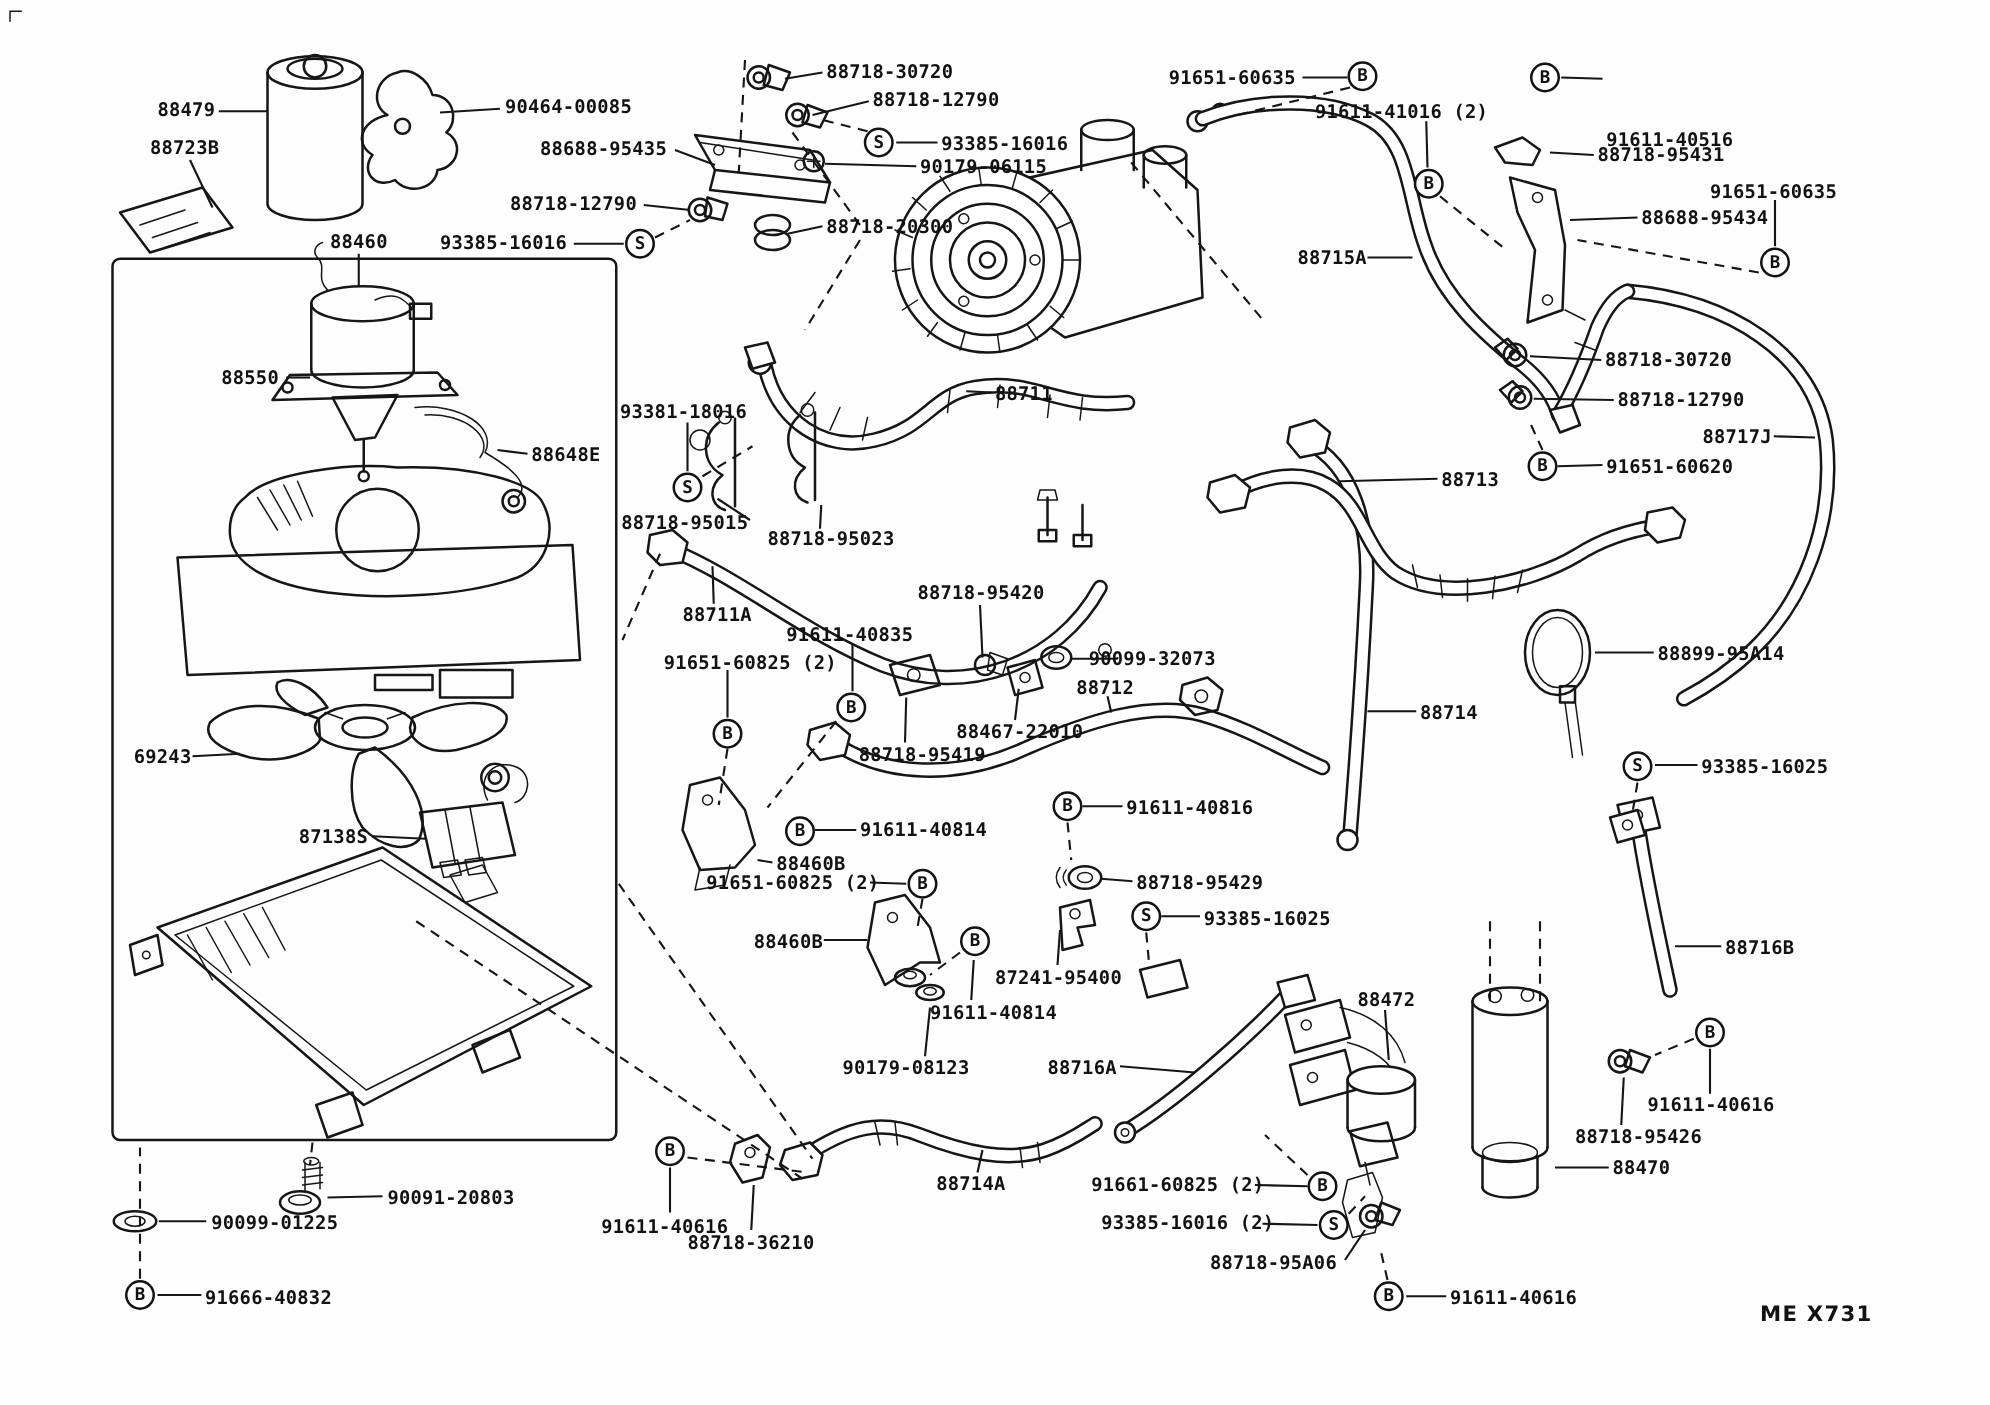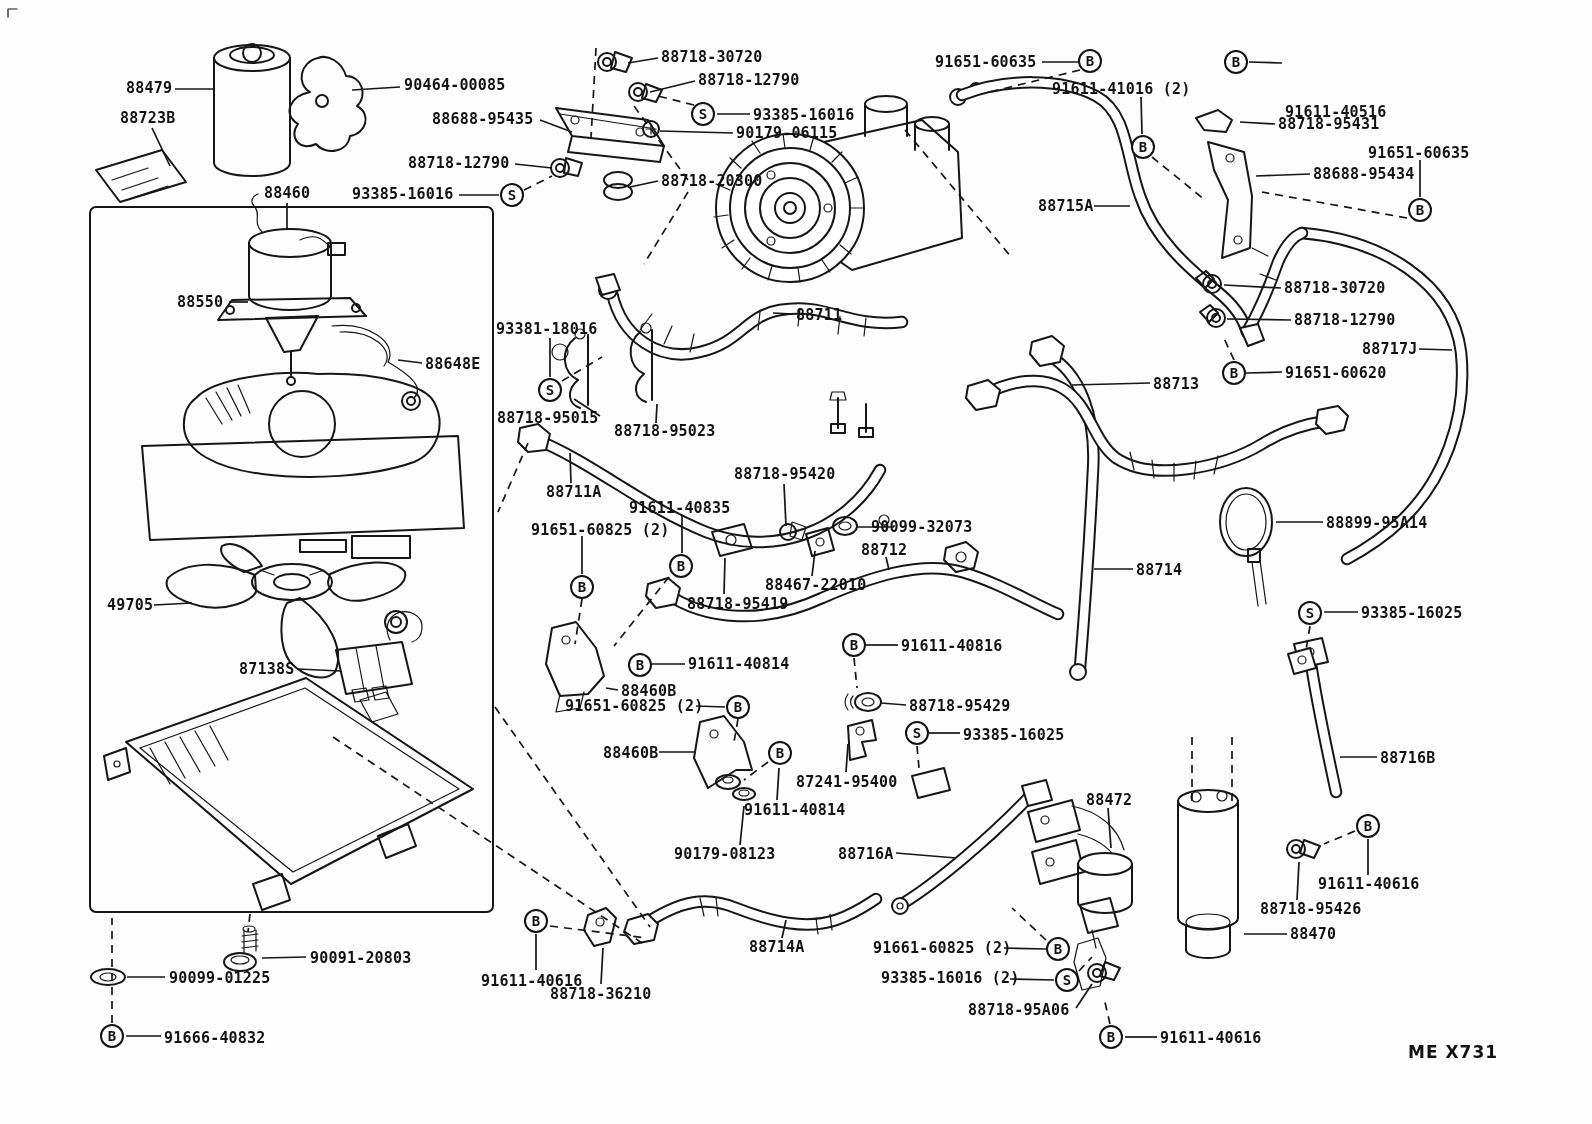--- a/index.html
+++ b/index.html
@@ -512,21 +512,21 @@
       <div class="part-label" style="left: 688px; top: 657px;">91611-40814</div>
       <div class="part-label" style="left: 621px; top: 684px;">88460B</div>
       <div class="part-label" style="left: 565px; top: 699px;">91651-60825 (2)</div>
       <div class="part-label" style="left: 909px; top: 699px;">88718-95429</div>
       <div class="part-label" style="left: 963px; top: 728px;">93385-16025</div>
       <div class="part-label" style="left: 603px; top: 746px;">88460B</div>
       <div class="part-label" style="left: 796px; top: 775px;">87241-95400</div>
       <div class="part-label" style="left: 744px; top: 803px;">91611-40814</div>
       <div class="part-label" style="left: 674px; top: 847px;">90179-08123</div>
       <div class="part-label" style="left: 838px; top: 847px;">88716A</div>
-      <div class="part-label" style="left: 107px; top: 598px;">49705</div>
+      <div class="part-label" style="left: 107px; top: 598px;">69243</div>
       <div class="part-label" style="left: 239px; top: 662px;">87138S</div>
       <div class="part-label" style="left: 1361px; top: 606px;">93385-16025</div>
       <div class="part-label" style="left: 1380px; top: 751px;">88716B</div>
       <div class="part-label" style="left: 1086px; top: 793px;">88472</div>
       <div class="part-label" style="left: 1290px; top: 927px;">88470</div>
       <div class="part-label" style="left: 1260px; top: 902px;">88718-95426</div>
       <div class="part-label" style="left: 1318px; top: 877px;">91611-40616</div>
       <div class="part-label" style="left: 749px; top: 940px;">88714A</div>
       <div class="part-label" style="left: 873px; top: 941px;">91661-60825 (2)</div>
       <div class="part-label" style="left: 881px; top: 971px;">93385-16016 (2)</div>

